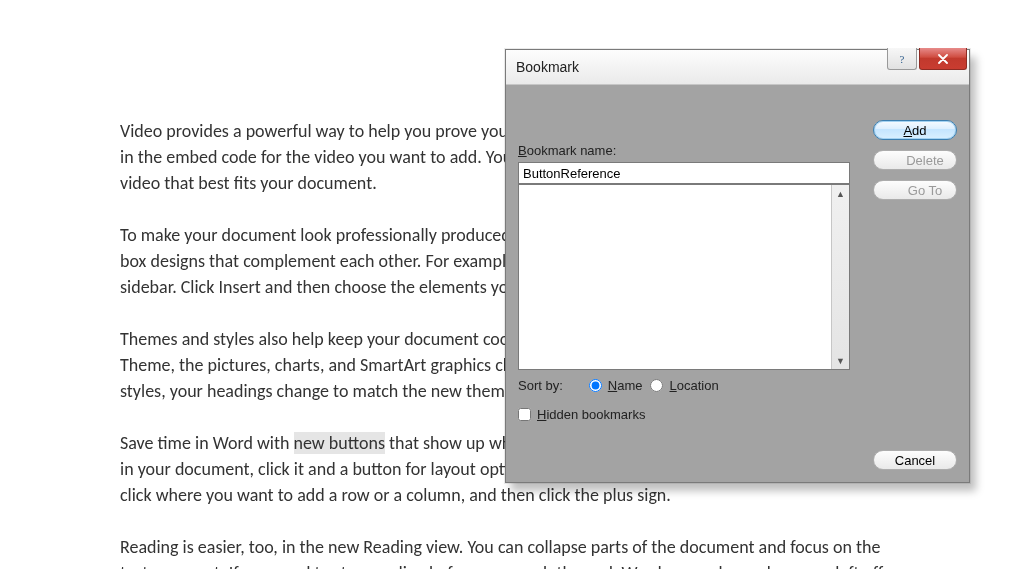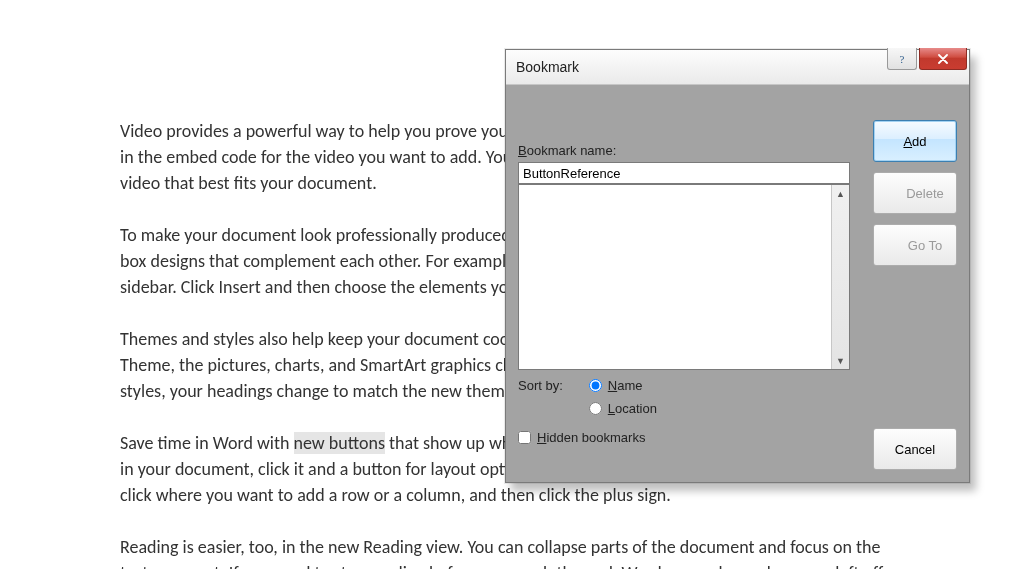--- a/index.html
+++ b/index.html
@@ -130,24 +130,24 @@
   .side-btns {
     position: absolute;
     right: 12px;
     top: 70px;
     display: flex;
     flex-direction: column;
     gap: 10px;
     width: 84px;
   }
   .btn {
-    height: 42px;
+    height: 20px;
     border: 1px solid #acacac;
     background: linear-gradient(#fdfdfd,#e9e9e9);
-    border-radius: 3px;
+    border-radius: 10px;
     font-size: 13px;
     font-family: inherit;
     cursor: default;
     padding: 0;
   }
   .btn.primary {
     border: 1px solid #3c7fb1;
     box-shadow: inset 0 0 0 1px #a3d2f2;
     background: linear-gradient(#f6fbff,#dcefff 45%,#c4e5ff 46%,#d9f0ff);
   }
@@ -157,21 +157,21 @@
   }
   .sortrow {
     display: flex;
     align-items: flex-start;
     margin-top: 8px;
     gap: 26px;
     font-size: 13px;
   }
   .sortrow .opts {
     display: flex;
-    flex-direction: column;
+    flex-direction: row;
     gap: 8px;
   }
   .radio, .check {
     display: flex;
     align-items: center;
     gap: 6px;
   }
   .radio input, .check input {
     margin: 0;
     width: 13px;

